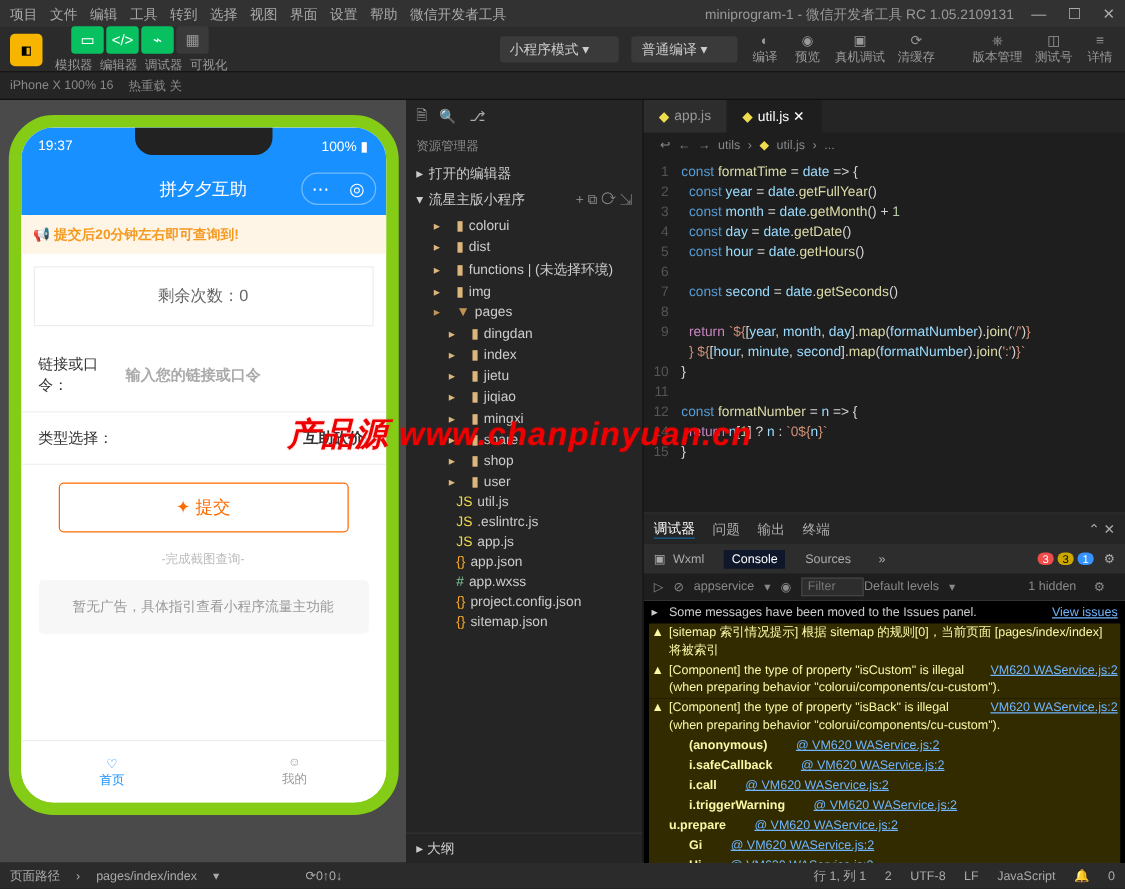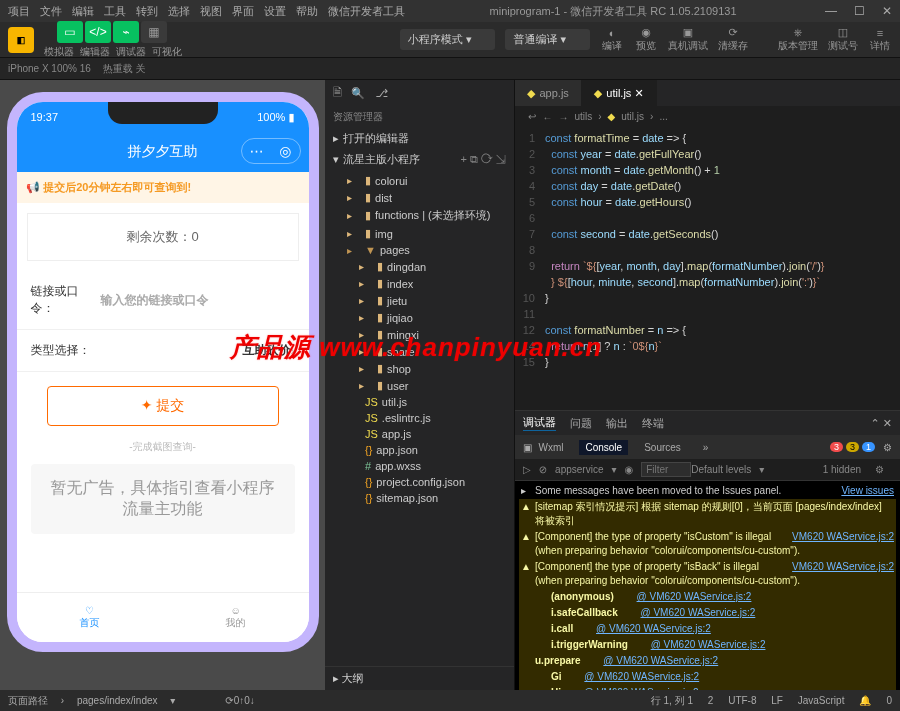--- a/index.html
+++ b/index.html
@@ -1,49 +1,49 @@
 <!DOCTYPE html>
 <html><head>
 <meta charset="utf-8">
 <style>
 * { margin:0; padding:0; box-sizing:border-box; font-family:"Microsoft YaHei",sans-serif; }
 body { background:#1e1e1e; color:#ccc; font-size:11px; width:900px; height:711px; overflow:hidden; position:relative; }
 .titlebar { height:22px; background:#323232; display:flex; align-items:center; padding:4px 8px; color:#aaa; }
 .titlebar .menus span { margin-right:10px; cursor:pointer; }
-.titlebar .title { flex:1; text-align:center; color:#999; }
+.titlebar .title { flex:1; text-align:right; color:#999; }
 .titlebar .win-controls span { margin-left:14px; cursor:pointer; font-size:12px; }
 .toolbar { height:36px; background:#2b2b2b; display:flex; align-items:center; padding:0 8px; border-bottom:1px solid #111; }
 .logo { width:26px; height:26px; background:#f7b500; border-radius:4px; margin-right:10px; display:flex; align-items:center; justify-content:center; color:#000; font-size:9px; font-weight:bold; }
 .tb-btn { width:26px; height:22px; border-radius:3px; margin-right:2px; display:inline-flex; align-items:center; justify-content:center; font-size:12px; }
 .tb-green { background:#07c160; color:#fff; }
 .tb-group { display:flex; flex-direction:column; align-items:center; margin-right:8px; }
 .tb-icons { display:flex; }
 .select { background:#3a3a3a; color:#ccc; padding:3px 24px 3px 8px; border-radius:3px; font-size:11px; margin-right:10px; position:relative; }
 .spacer { flex:1; }
 .tb-right { display:flex; align-items:center; }
 .tb-right .icon { width:24px; text-align:center; color:#999; cursor:pointer; }
 .tb-right .lbl { font-size:10px; color:#999; margin-right:12px; }
 .subbar { height:22px; background:#252525; display:flex; align-items:center; padding:0 8px; color:#888; font-size:10px; border-bottom:1px solid #111; }
 .subbar span { margin-right:12px; }
 .main { display:flex; height:610px; }
 .sim-panel { width:325px; background:#4a4a4a; display:flex; align-items:flex-start; justify-content:center; padding-top:12px; }
-.phone { width:312px; height:560px; background:#fff; border-radius:36px; border:10px solid #c4b5fd; position:relative; overflow:hidden; }
+.phone { width:312px; height:560px; background:#fff; border-radius:36px; border:10px solid #84cc16; position:relative; overflow:hidden; }
 .notch { position:absolute; top:0; left:50%; transform:translateX(-50%); width:110px; height:22px; background:#222; border-radius:0 0 14px 14px; z-index:5; }
 .status { height:30px; background:#1890ff; color:#fff; display:flex; justify-content:space-between; align-items:center; padding:0 14px; font-size:11px; }
 .nav { height:40px; background:#1890ff; color:#fff; display:flex; align-items:center; justify-content:center; font-size:14px; position:relative; }
 .nav-capsule { position:absolute; right:8px; top:6px; width:60px; height:26px; border:1px solid rgba(255,255,255,.4); border-radius:14px; display:flex; align-items:center; justify-content:space-around; color:#fff; }
 .notice { background:#fff5e6; color:#f59a23; padding:8px 10px; font-size:11px; display:flex; align-items:center;font-weight:bold; }
 .card { margin:10px; padding:14px; background:#fff; border:1px solid #eee; text-align:center; color:#666; font-size:13px; }
 .row { display:flex; align-items:center; padding:12px 14px; border-bottom:1px solid #f0f0f0; font-size:12px; color:#333; }
 .row .label { width:70px; }
 .row .val { flex:1; color:#aaa;font-weight:bold; }
 .row .arrow { color:#bbb; }
 .submit { margin:14px 30px; padding:10px; border:1px solid #ff6a00; color:#ff6a00; text-align:center; border-radius:4px; font-size:14px; }
 .hint { text-align:center; color:#bbb; font-size:10px; margin:6px 0; }
-.ad { margin:10px 14px; padding:14px; background:#f7f7f7; color:#999; font-size:16px; text-align:center; border-radius:4px; }
+.ad { margin:10px 14px; padding:14px; background:#f7f7f7; color:#999; font-size:11px; text-align:center; border-radius:4px; }
 .tabbar { position:absolute; bottom:0; left:0; right:0; height:50px; border-top:1px solid #eee; display:flex; background:#fff; }
 .tabbar .tab { flex:1; display:flex; flex-direction:column; align-items:center; justify-content:center; font-size:10px; color:#999; }
 .tabbar .tab.active { color:#1890ff; }
 .explorer { width:190px; background:#252526; display:flex; flex-direction:column; border-right:1px solid #111; }
 .exp-tabs { height:26px; display:flex; align-items:center; padding:0 8px; color:#aaa; }
 .exp-tabs span { margin-right:10px; cursor:pointer; }
 .exp-title { padding:4px 8px; color:#888; font-size:10px; }
 .exp-section { padding:3px 8px; color:#ccc; font-size:11px; display:flex; align-items:center; cursor:pointer; }
 .exp-section .chev { width:10px; display:inline-block; }
 .tree { flex:1; overflow:auto; padding:2px 0; }
@@ -381,21 +381,21 @@
   </div>
 </div>
 
 <div class="statusbar">
   <div class="sb-l">
     <span>页面路径</span>
     <span>›</span>
     <span>pages/index/index</span>
     <span>▾</span>
   </div>
-  <span style="margin-left:40px">⟳0↑0↓</span>
+  <span style="margin-left:59px">⟳0↑0↓</span>
   <div class="sb-r">
     <span>行 1, 列 1</span>
     <span>2</span>
     <span>UTF-8</span>
     <span>LF</span>
     <span>JavaScript</span>
     <span>🔔 <span>0</span></span>
   </div>
 </div>
 

